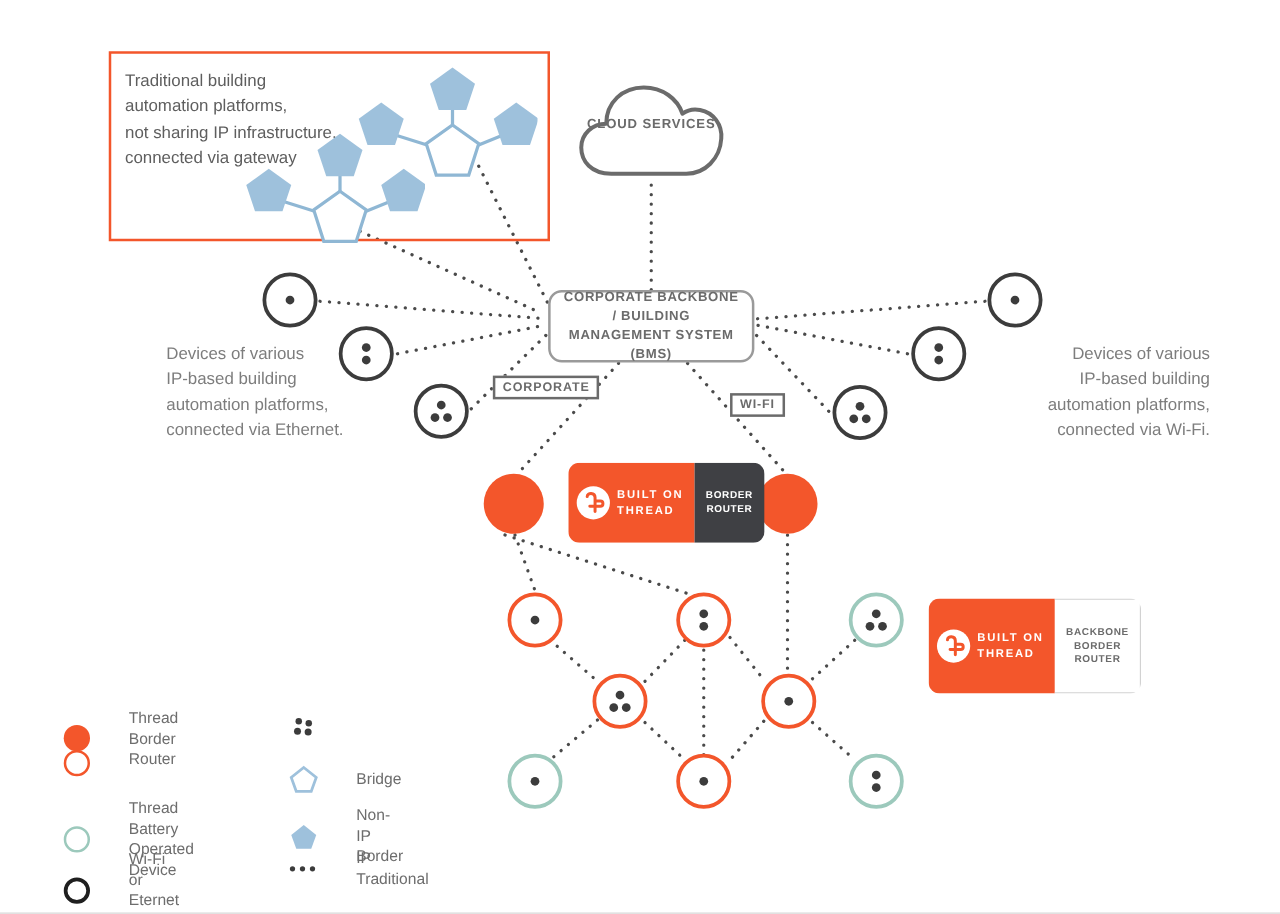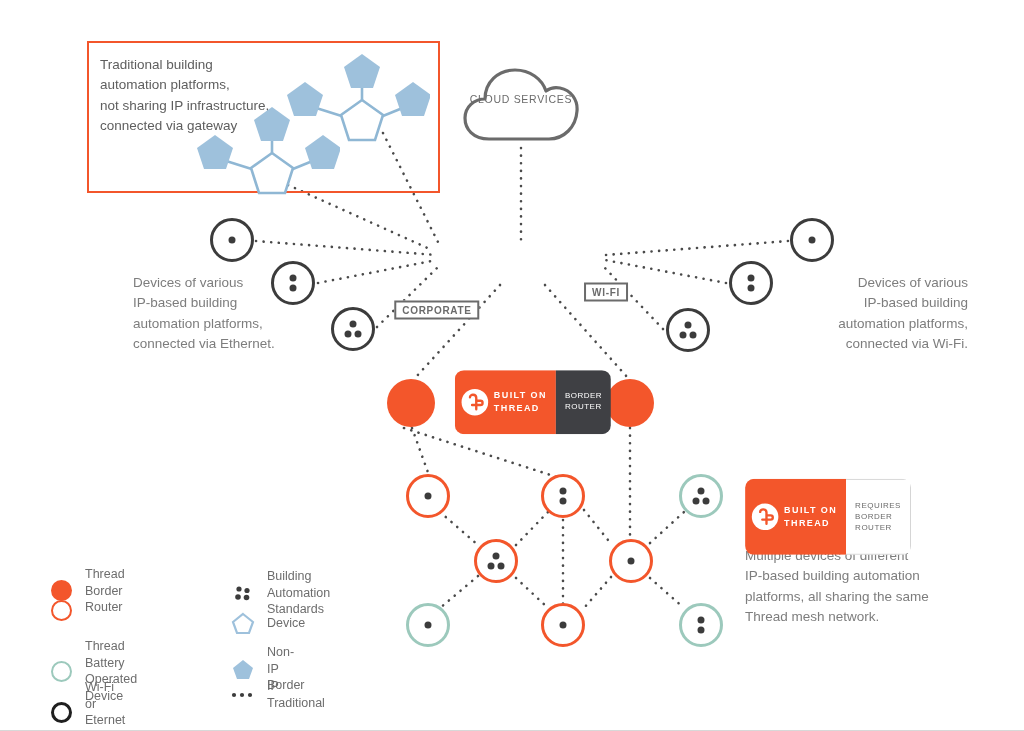--- a/index.html
+++ b/index.html
@@ -33,21 +33,21 @@
     border:2.5px solid #9a9a9a;border-radius:11px;background:#fff;
     display:flex;align-items:center;justify-content:center;text-align:center;
     color:#6b6b6b;font-weight:bold;font-size:10.5px;letter-spacing:.55px;
     line-height:1.45;padding:8px 10px;box-sizing:border-box;
   }
   
   .cloud{position:absolute;transform:translate(-50%,-50%);width:120px;height:86px;}
   .cloud svg{position:absolute;left:0;top:0;}
   .cloud .clbl{
     position:absolute;left:0;right:0;top:30px;text-align:center;
-    color:#6b6b6b;font-weight:normal;font-size:10.5px;letter-spacing:.7px;line-height:1.35;
+    color:#6b6b6b;font-weight:bold;font-size:10.5px;letter-spacing:.7px;line-height:1.35;
   }
 
   
   .tag{
     position:absolute;transform:translate(-50%,-50%);
     border:2px solid #6b6b6b;background:#fff;color:#6b6b6b;
     font-weight:bold;font-size:10px;letter-spacing:.7px;
     padding:2px 6px;white-space:nowrap;
   }
 
@@ -60,28 +60,28 @@
   
   .btext{position:absolute;color:#7d7d7d;font-size:13.5px;line-height:1.5;white-space:pre-line;}
   .btext.right{text-align:right;}
 
   
   .badge{position:absolute;transform:translate(-50%,-50%);display:flex;align-items:stretch;
          border-radius:9px;overflow:hidden;margin-left:12px;}
   .badge .bleft{background:#F3562B;display:flex;align-items:center;gap:5px;padding:6px 9px 6px 6px;}
   .badge .logo{width:28px;height:28px;flex:0 0 auto;}
   .badge .bwords{color:#fff;font-weight:bold;font-size:9px;letter-spacing:1.4px;line-height:1.45;}
-  .badge .bright{display:flex;align-items:center;padding:21px 9px;font-weight:normal;font-size:8px;
-                 letter-spacing:.5px;line-height:1.35;text-align:left;}
+  .badge .bright{display:flex;align-items:center;padding:21px 9px;font-weight:bold;font-size:8px;
+                 letter-spacing:.5px;line-height:1.35;text-align:center;}
   .badge .bright.darkseg{background:#3F4044;color:#fff;}
   .badge .bright.lightseg{background:#fff;color:#6b6b6b;border:1.5px solid #d2d2d2;border-left:none;}
 
   
   .legend{position:absolute;font-size:12.5px;color:#6d6d6d;}
-  .lgrow{position:absolute;display:flex;align-items:center;gap:11px;}
+  .lgrow{position:absolute;display:flex;align-items:center;gap:29px;}
   .lgicon{width:26px;height:26px;flex:0 0 auto;position:relative;display:flex;align-items:center;justify-content:center;}
   .lglabel{white-space:pre-line;line-height:1.32;}
   .swatch-ring{width:21px;height:21px;border-radius:50%;box-sizing:border-box;}
   .swatch-fill{width:21px;height:21px;border-radius:50%;background:#F3562B;}
 </style>
 </head>
 <body>
 
 <div id="stage">
 
@@ -155,23 +155,26 @@
   <div class="cloud" style="left:521px;top:105px;">
     <svg width="120" height="86" viewBox="0 0 120 86" xmlns="http://www.w3.org/2000/svg">
       <path d="M28 77 C12 77 4 67 4 56 C4 45 13 37 24 37 C24 20 37 8 54 8
                C69 8 81 17 85 29 C89 26 94 25 99 26 C110 28 117 38 116 49
                C115 65 103 77 88 77 Z" fill="#ffffff" stroke="#6B6B6B" stroke-width="3.2" stroke-linejoin="round"></path>
     </svg>
     <div class="clbl">CLOUD
 SERVICES</div>
   </div>
 
+  <div class="bms" style="left:521px;top:261px;width:165px;height:58px;">CORPORATE BACKBONE /
+BUILDING MANAGEMENT
+SYSTEM (BMS)</div>
 
   <div class="tag" style="left:437px;top:310px;">CORPORATE</div>
-  <div class="tag" style="left:606px;top:292px;">WI-FI</div>
+  <div class="tag" style="left:606px;top:324px;">WI-FI</div>
 
   <div class="node" style="left:232px;top:240px;">
     <div class="ring dark" style="width:44px;height:44px;">
       <div class="dotwrap">
         <div class="dot" style="width:7px;height:7px;left:50%;top:50%;"></div>
       </div>
     </div>
   </div>
   <div class="node" style="left:293px;top:283px;">
     <div class="ring dark" style="width:44px;height:44px;">
@@ -217,24 +220,20 @@
   </div>
 
   <div class="btext" style="left:133px;top:273px;width:190px;">Devices of various
 IP-based building
 automation platforms,
 connected via Ethernet.</div>
   <div class="btext right" style="left:778px;top:273px;width:190px;">Devices of various
 IP-based building
 automation platforms,
 connected via Wi-Fi.</div>
-  <div class="btext" style="left:745px;top:546px;width:215px;">Multiple devices of different
-IP-based building automation
-platforms, all sharing the same
-Thread mesh network.</div>
 
   <div class="node" style="left:411px;top:403px;">
     <div class="filled" style="width:48px;height:48px;"></div>
   </div>
   <div class="node" style="left:630px;top:403px;">
     <div class="filled" style="width:48px;height:48px;"></div>
   </div>
 
   <div class="badge" style="left:521px;top:402px;">
     <div class="bleft">
@@ -255,21 +254,21 @@
     <div class="bleft">
       <svg class="logo" viewBox="0 0 40 40" xmlns="http://www.w3.org/2000/svg">
         <circle cx="20" cy="20" r="19" fill="#ffffff"></circle>
         <path d="M13 13 C13 8 22 8 22 14 L22 30 M22 18 L28 18 C32 18 32 24 28 24 L16 24" fill="none" stroke="#F3562B" stroke-width="3.4" stroke-linecap="round"></path>
       </svg>
       <div class="bwords">
         <div>BUILT ON</div>
         <div>THREAD</div>
       </div>
     </div>
-    <div class="bright lightseg" style="white-space:pre-line;">REQUIRES
+    <div class="bright lightseg" style="white-space:pre-line;">BACKBONE
 BORDER
 ROUTER</div>
   </div>
 
   <div class="node" style="left:428px;top:496px;">
     <div class="ring orange" style="width:44px;height:44px;">
       <div class="dotwrap">
           <div class="dot" style="width:7px;height:7px;left:50%;top:50%;"></div>
         </div>
     </div>
@@ -361,30 +360,28 @@
   <div class="legend" style="left:230px;top:566px;">
     <div class="lgrow" style="left:0;top:2px;">
       <div class="lgicon">
         <svg width="22" height="22" viewBox="0 0 22 22">
           <circle cx="7" cy="7" r="2.6" fill="#3c3c3c"></circle>
           <circle cx="15" cy="8.5" r="2.6" fill="#3c3c3c"></circle>
           <circle cx="6" cy="15" r="2.8" fill="#3c3c3c"></circle>
           <circle cx="14.5" cy="15.5" r="2.8" fill="#3c3c3c"></circle>
         </svg>
       </div>
-      <div class="lglabel">Building Automation
-Standards</div>
     </div>
     <div class="lgrow" style="left:0;top:44px;">
       <div class="lgicon">
         <svg width="24" height="24" viewBox="0 0 24 24">
           <polygon points="12,3 22,11 18,22 6,22 2,11" fill="#ffffff" stroke="#9EC1DC" stroke-width="2.2"></polygon>
         </svg>
       </div>
-      <div class="lglabel">Device</div>
+      <div class="lglabel">Bridge</div>
     </div>
     <div class="lgrow" style="left:0;top:78px;">
       <div class="lgicon">
         <svg width="24" height="24" viewBox="0 0 24 24">
           <polygon points="12,3 22,11 18,22 6,22 2,11" fill="#9EC1DC"></polygon>
         </svg>
       </div>
       <div class="lglabel">Non-IP Border</div>
     </div>
     <div class="lgrow" style="left:0;top:112px;">

